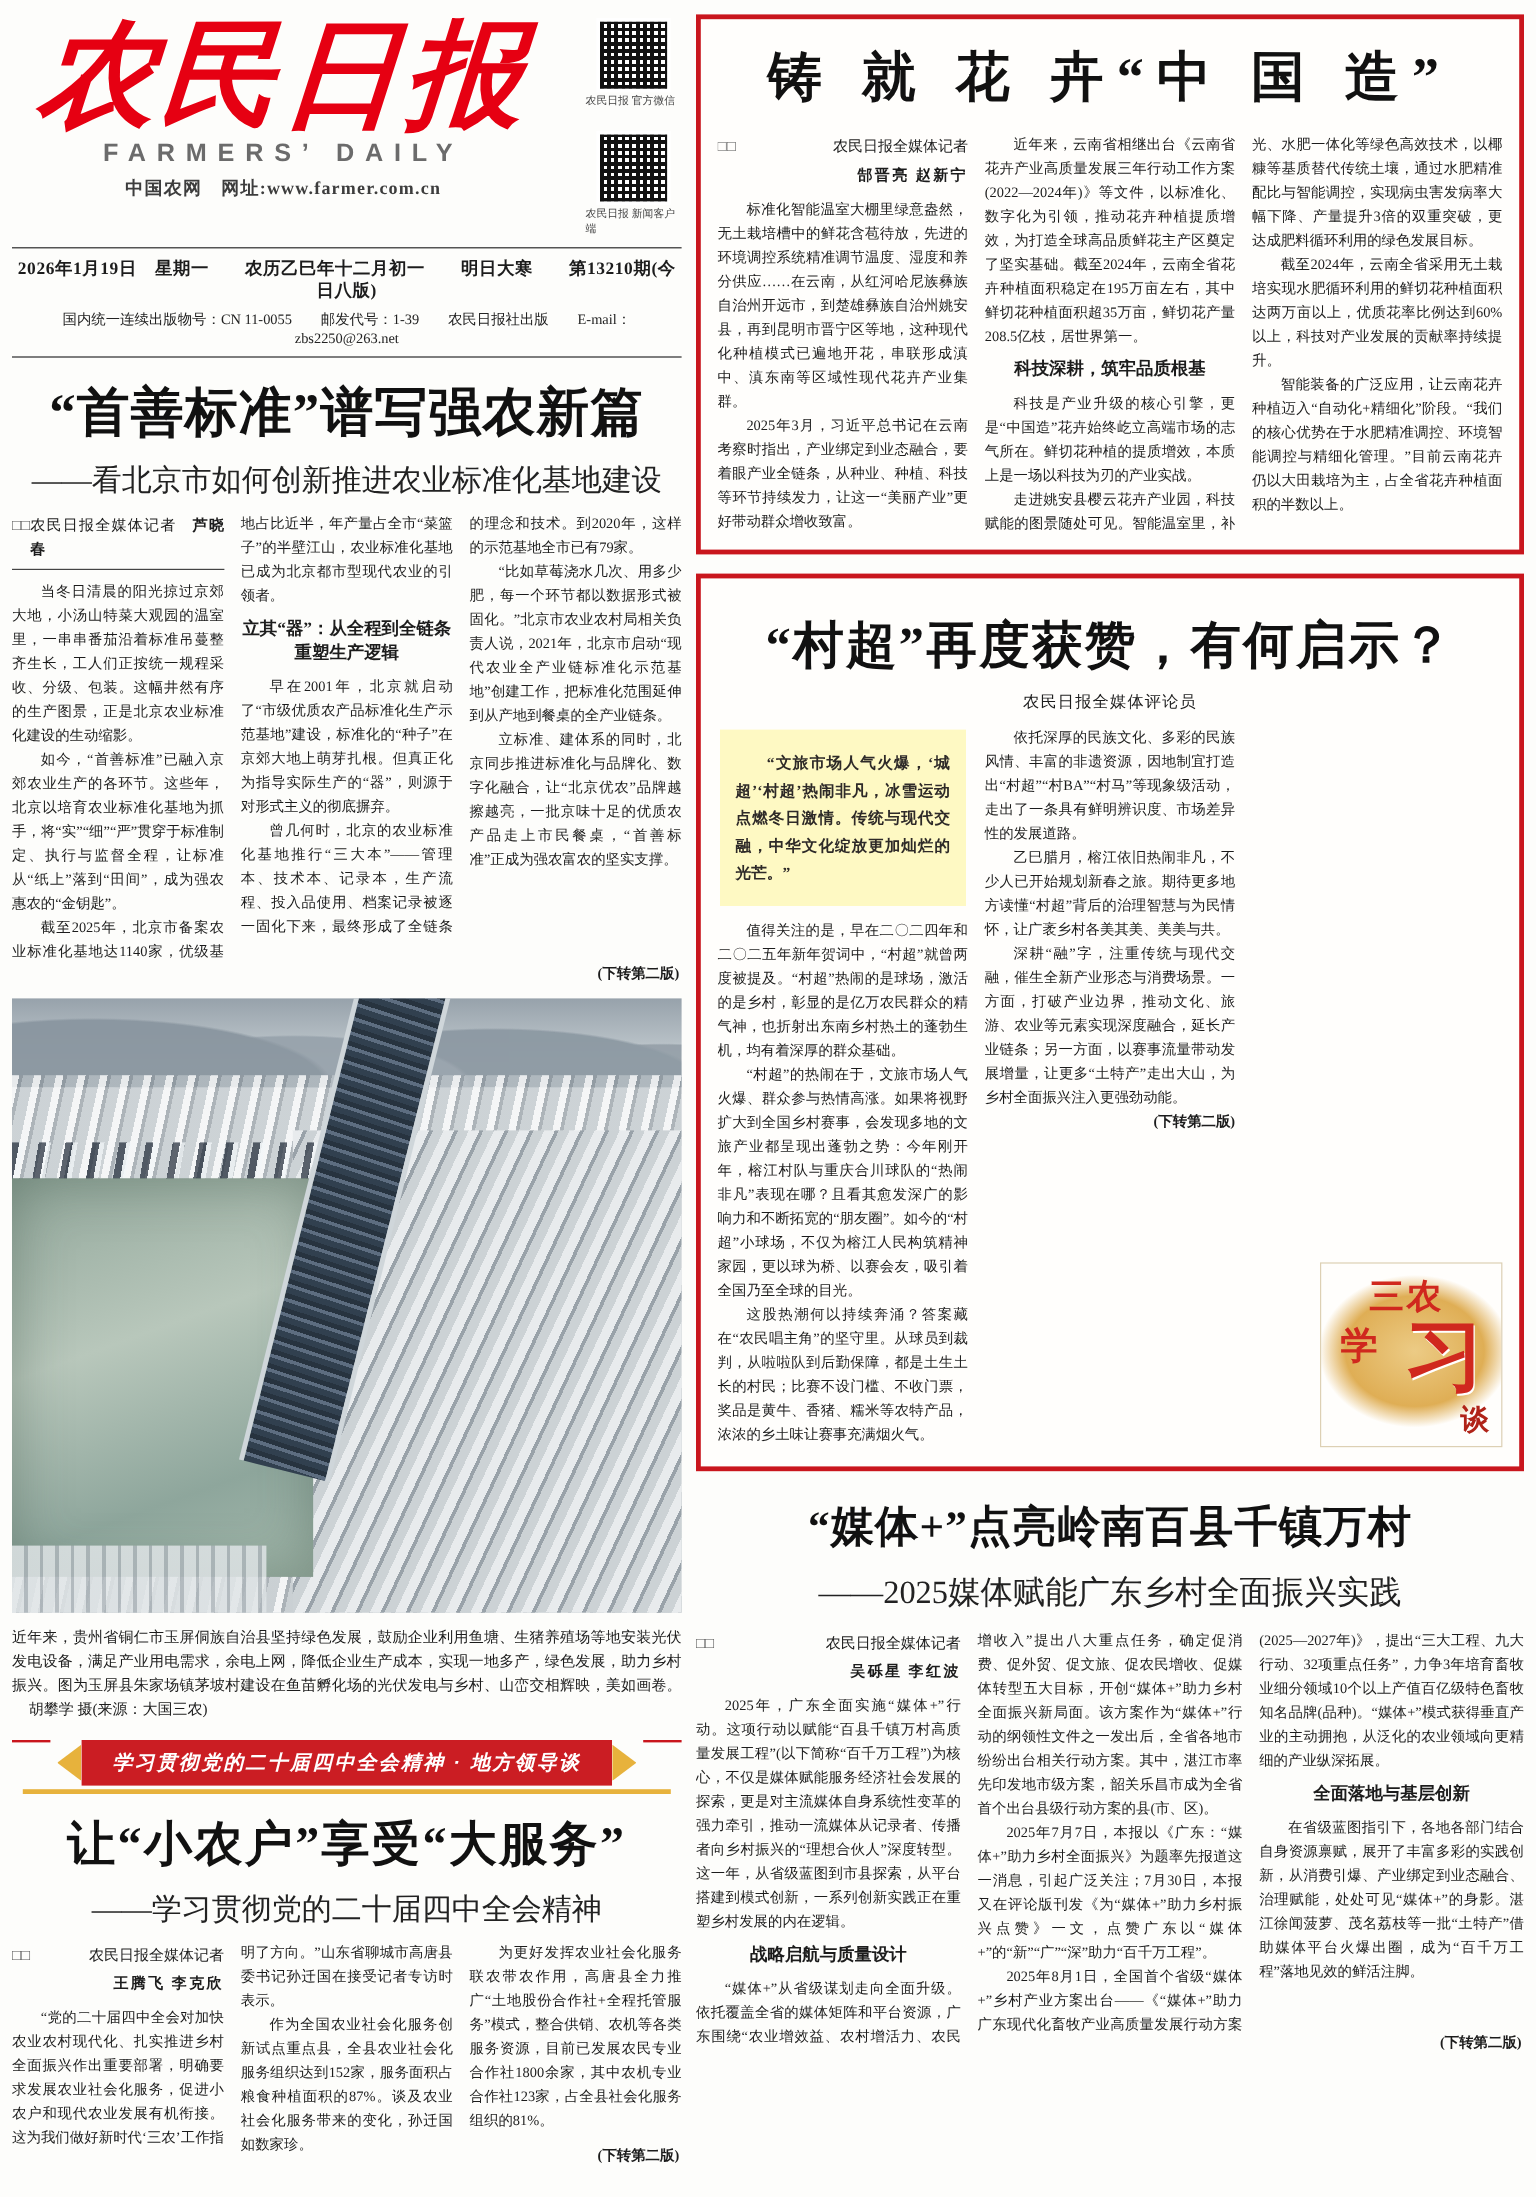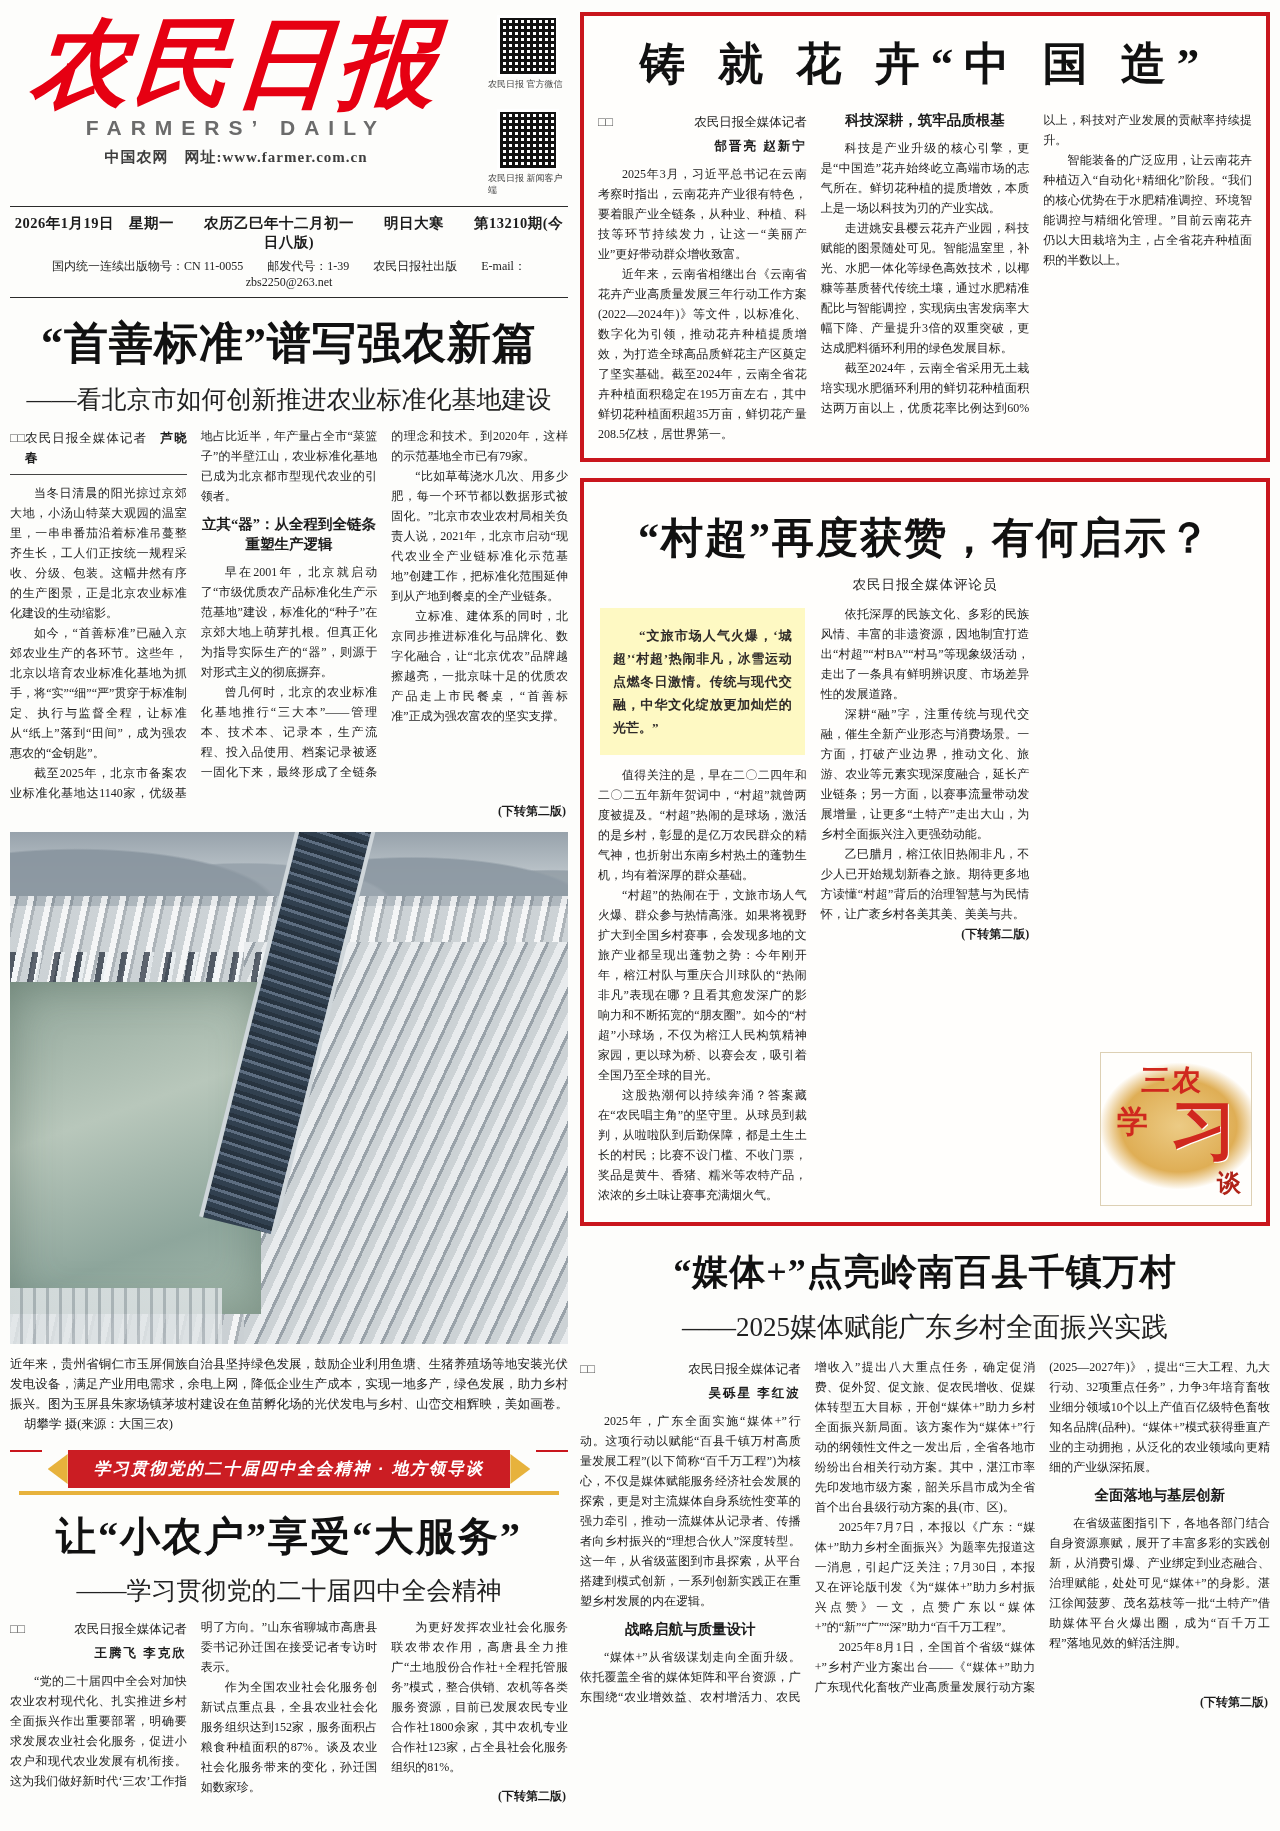--- a/index.html
+++ b/index.html
@@ -220,41 +220,42 @@
       <section class="red-box">
         <h1 class="hl hl-flower">铸 就 花 卉“中 国 造”</h1>
         <div class="cols cols-flower">
             <div class="byline">
               <div class="by-row">
                 <span class="by-mark">□□</span>
                 <span>农民日报全媒体记者</span>
               </div>
               <div class="by-names">郜晋亮 赵新宁</div>
             </div>
-            <p class="body-p">2025年3月，习近平总书记在云南考察时指出，云南花卉产业很有特色，要着眼产业全链条，从种业、种植、科技等环节持续发力，让这一“美丽产业”更好带动群众增收致富。</p>
+            <p class="body-p">标准化智能温室大棚里绿意盎然，无土栽培槽中的鲜花含苞待放，先进的环境调控系统精准调节温度、湿度和养分供应……在云南，从红河哈尼族彝族自治州开远市，到楚雄彝族自治州姚安县，再到昆明市晋宁区等地，这种现代化种植模式已遍地开花，串联形成滇中、滇东南等区域性现代花卉产业集群。</p>
+            <p class="body-p">2025年3月，习近平总书记在云南考察时指出，产业绑定到业态融合，要着眼产业全链条，从种业、种植、科技等环节持续发力，让这一“美丽产业”更好带动群众增收致富。</p>
             <p class="body-p">近年来，云南省相继出台《云南省花卉产业高质量发展三年行动工作方案(2022—2024年)》等文件，以标准化、数字化为引领，推动花卉种植提质增效，为打造全球高品质鲜花主产区奠定了坚实基础。截至2024年，云南全省花卉种植面积稳定在195万亩左右，其中鲜切花种植面积超35万亩，鲜切花产量208.5亿枝，居世界第一。</p>
             <h4 class="col-subhead">科技深耕，筑牢品质根基</h4>
             <p class="body-p">科技是产业升级的核心引擎，更是“中国造”花卉始终屹立高端市场的志气所在。鲜切花种植的提质增效，本质上是一场以科技为刃的产业实战。</p>
             <p class="body-p">走进姚安县樱云花卉产业园，科技赋能的图景随处可见。智能温室里，补光、水肥一体化等绿色高效技术，以椰糠等基质替代传统土壤，通过水肥精准配比与智能调控，实现病虫害发病率大幅下降、产量提升3倍的双重突破，更达成肥料循环利用的绿色发展目标。</p>
             <p class="body-p">截至2024年，云南全省采用无土栽培实现水肥循环利用的鲜切花种植面积达两万亩以上，优质花率比例达到60%以上，科技对产业发展的贡献率持续提升。</p>
             <p class="body-p">智能装备的广泛应用，让云南花卉种植迈入“自动化+精细化”阶段。“我们的核心优势在于水肥精准调控、环境智能调控与精细化管理。”目前云南花卉仍以大田栽培为主，占全省花卉种植面积的半数以上。</p>
           </div>
       </section>
 
       <section class="red-box box-cunchao">
         <h1 class="hl hl-cunchao">“村超”再度获赞，有何启示？</h1>
         <div class="byline-center">农民日报全媒体评论员</div>
         <div class="cols cols-cunchao">
             <div class="quote-box">“文旅市场人气火爆，‘城超’‘村超’热闹非凡，冰雪运动点燃冬日激情。传统与现代交融，中华文化绽放更加灿烂的光芒。”</div>
             <p class="body-p">值得关注的是，早在二〇二四年和二〇二五年新年贺词中，“村超”就曾两度被提及。“村超”热闹的是球场，激活的是乡村，彰显的是亿万农民群众的精气神，也折射出东南乡村热土的蓬勃生机，均有着深厚的群众基础。</p>
             <p class="body-p">“村超”的热闹在于，文旅市场人气火爆、群众参与热情高涨。如果将视野扩大到全国乡村赛事，会发现多地的文旅产业都呈现出蓬勃之势：今年刚开年，榕江村队与重庆合川球队的“热闹非凡”表现在哪？且看其愈发深广的影响力和不断拓宽的“朋友圈”。如今的“村超”小球场，不仅为榕江人民构筑精神家园，更以球为桥、以赛会友，吸引着全国乃至全球的目光。</p>
             <p class="body-p">这股热潮何以持续奔涌？答案藏在“农民唱主角”的坚守里。从球员到裁判，从啦啦队到后勤保障，都是土生土长的村民；比赛不设门槛、不收门票，奖品是黄牛、香猪、糯米等农特产品，浓浓的乡土味让赛事充满烟火气。</p>
             <p class="body-p">依托深厚的民族文化、多彩的民族风情、丰富的非遗资源，因地制宜打造出“村超”“村BA”“村马”等现象级活动，走出了一条具有鲜明辨识度、市场差异性的发展道路。</p>
+            <p class="body-p">乙巳腊月，榕江依旧热闹非凡，不少人已开始规划新春之旅。期待更多地方读懂“村超”背后的治理智慧与为民情怀，让广袤乡村各美其美、美美与共。</p>
             <p class="body-p">深耕“融”字，注重传统与现代交融，催生全新产业形态与消费场景。一方面，打破产业边界，推动文化、旅游、农业等元素实现深度融合，延长产业链条；另一方面，以赛事流量带动发展增量，让更多“土特产”走出大山，为乡村全面振兴注入更强劲动能。</p>
-            <p class="body-p">乙巳腊月，榕江依旧热闹非凡，不少人已开始规划新春之旅。期待更多地方读懂“村超”背后的治理智慧与为民情怀，让广袤乡村各美其美、美美与共。</p>
             <p class="turn">(下转第二版)</p>
           </div>
         <div class="stamp">
           <span class="s1">三农</span>
           <span class="s2">学</span>
           <span class="s3">习</span>
           <span class="s4">谈</span>
         </div>
       </section>
 

